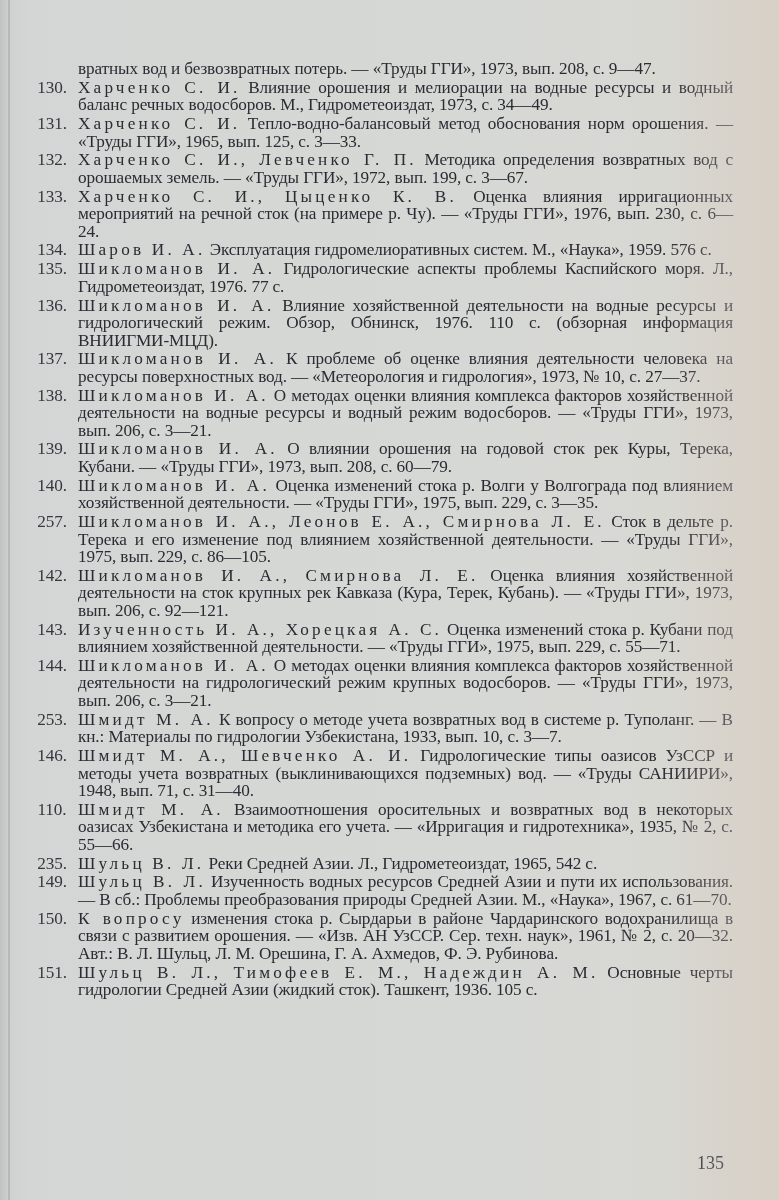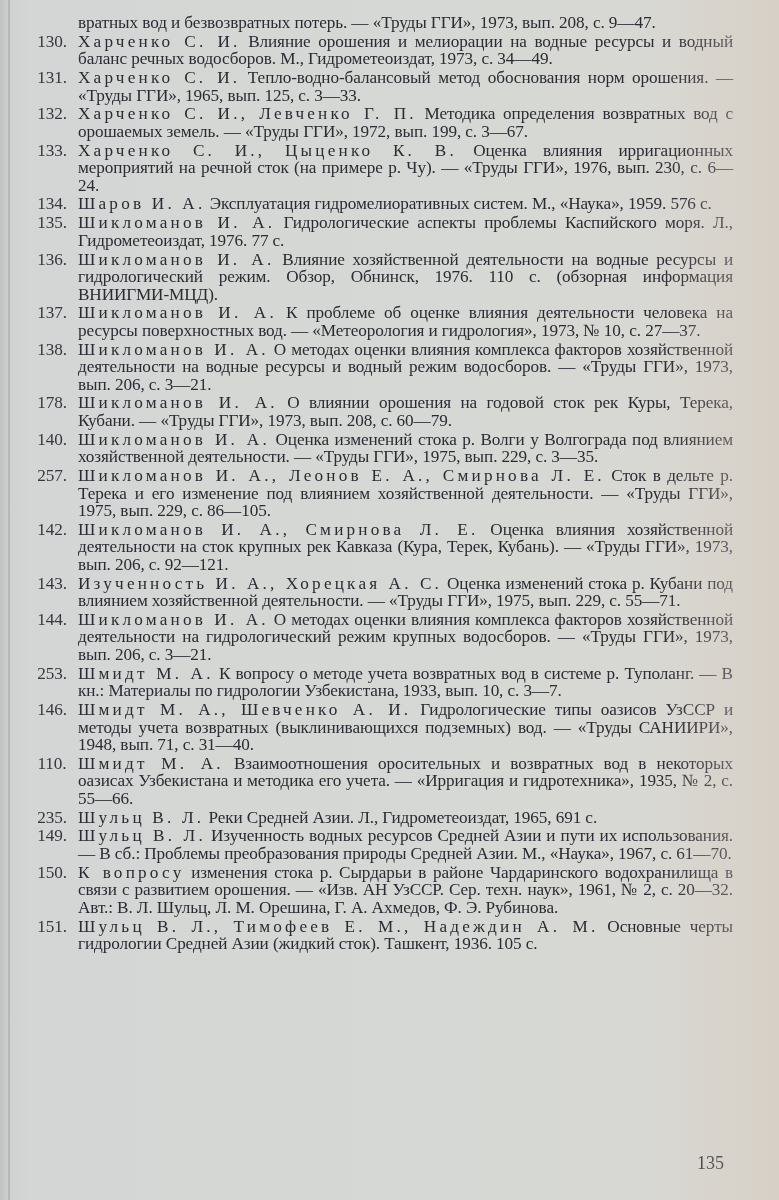--- a/index.html
+++ b/index.html
@@ -19,21 +19,21 @@
   .page::after {
     content: ""; position: absolute; right: 0; top: 0; width: 120px; height: 1200px;
     background: linear-gradient(90deg, rgba(217,212,204,0) 0%, rgba(214,205,195,0.55) 100%);
   }
   .content {
     position: absolute; left: 78px; top: 14px; width: 655px;
     color: #2c2a33; font-size: 17.2px; line-height: 17.5px;
     letter-spacing: -0.1px;
   }
   .entry { position: relative; margin-bottom: 1.3px; text-align: justify; }
-  .entry-continued { text-indent: 0; }
+  .entry-continued { text-indent: 0; margin-top: 46px; }
   .num {
     position: absolute; left: -46px; width: 40px; text-align: center;
     color: #3a3640;
   }
   .author { letter-spacing: 3.2px; }
   .text { }
   .page-number {
     position: absolute; left: 697px; top: 1153px;
     font-size: 18px; color: #2c2a33;
   }
@@ -69,21 +69,21 @@
     <div class="entry">
       <span class="num">136.</span><span class="author">Шикломанов И. А.</span><span class="text"> Влияние хозяйственной деятельности на водные ресурсы и гидрологический режим. Обзор, Обнинск, 1976. 110 с. (обзорная информация ВНИИГМИ-МЦД).</span>
     </div>
     <div class="entry">
       <span class="num">137.</span><span class="author">Шикломанов И. А.</span><span class="text"> К проблеме об оценке влияния деятельности человека на ресурсы поверхностных вод. — «Метеорология и гидрология», 1973, № 10, с. 27—37.</span>
     </div>
     <div class="entry">
       <span class="num">138.</span><span class="author">Шикломанов И. А.</span><span class="text"> О методах оценки влияния комплекса факторов хозяйственной деятельности на водные ресурсы и водный режим водосборов. — «Труды ГГИ», 1973, вып. 206, с. 3—21.</span>
     </div>
     <div class="entry">
-      <span class="num">178.</span><span class="author">Шикломанов И. А.</span><span class="text"> О влиянии орошения на годовой сток рек Куры, Терека, Кубани. — «Труды ГГИ», 1973, вып. 208, с. 60—79.</span>
+      <span class="num">139.</span><span class="author">Шикломанов И. А.</span><span class="text"> О влиянии орошения на годовой сток рек Куры, Терека, Кубани. — «Труды ГГИ», 1973, вып. 208, с. 60—79.</span>
     </div>
     <div class="entry">
       <span class="num">140.</span><span class="author">Шикломанов И. А.</span><span class="text"> Оценка изменений стока р. Волги у Волгограда под влиянием хозяйственной деятельности. — «Труды ГГИ», 1975, вып. 229, с. 3—35.</span>
     </div>
     <div class="entry">
       <span class="num">257.</span><span class="author">Шикломанов И. А., Леонов Е. А., Смирнова Л. Е.</span><span class="text"> Сток в дельте р. Терека и его изменение под влиянием хозяйственной деятельности. — «Труды ГГИ», 1975, вып. 229, с. 86—105.</span>
     </div>
     <div class="entry">
       <span class="num">142.</span><span class="author">Шикломанов И. А., Смирнова Л. Е.</span><span class="text"> Оценка влияния хозяйственной деятельности на сток крупных рек Кавказа (Кура, Терек, Кубань). — «Труды ГГИ», 1973, вып. 206, с. 92—121.</span>
     </div>
@@ -96,21 +96,21 @@
     <div class="entry">
       <span class="num">253.</span><span class="author">Шмидт М. А.</span><span class="text"> К вопросу о методе учета возвратных вод в системе р. Туполанг. — В кн.: Материалы по гидрологии Узбекистана, 1933, вып. 10, с. 3—7.</span>
     </div>
     <div class="entry">
       <span class="num">146.</span><span class="author">Шмидт М. А., Шевченко А. И.</span><span class="text"> Гидрологические типы оазисов УзССР и методы учета возвратных (выклинивающихся подземных) вод. — «Труды САНИИРИ», 1948, вып. 71, с. 31—40.</span>
     </div>
     <div class="entry">
       <span class="num">110.</span><span class="author">Шмидт М. А.</span><span class="text"> Взаимоотношения оросительных и возвратных вод в некоторых оазисах Узбекистана и методика его учета. — «Ирригация и гидротехника», 1935, № 2, с. 55—66.</span>
     </div>
     <div class="entry">
-      <span class="num">235.</span><span class="author">Шульц В. Л.</span><span class="text"> Реки Средней Азии. Л., Гидрометеоиздат, 1965, 691 с.</span>
+      <span class="num">235.</span><span class="author">Шульц В. Л.</span><span class="text"> Реки Средней Азии. Л., Гидрометеоиздат, 1965, 542 с.</span>
     </div>
     <div class="entry">
       <span class="num">149.</span><span class="author">Шульц В. Л.</span><span class="text"> Изученность водных ресурсов Средней Азии и пути их использования. — В сб.: Проблемы преобразования природы Средней Азии. М., «Наука», 1967, с. 61—70.</span>
     </div>
     <div class="entry">
       <span class="num">150.</span><span class="author">К вопросу</span><span class="text"> изменения стока р. Сырдарьи в районе Чардаринского водохранилища в связи с развитием орошения. — «Изв. АН УзССР. Сер. техн. наук», 1961, № 2, с. 20—32. Авт.: В. Л. Шульц, Л. М. Орешина, Г. А. Ахмедов, Ф. Э. Рубинова.</span>
     </div>
     <div class="entry">
       <span class="num">151.</span><span class="author">Шульц В. Л., Тимофеев Е. М., Надеждин А. М.</span><span class="text"> Основные черты гидрологии Средней Азии (жидкий сток). Ташкент, 1936. 105 с.</span>
     </div>

